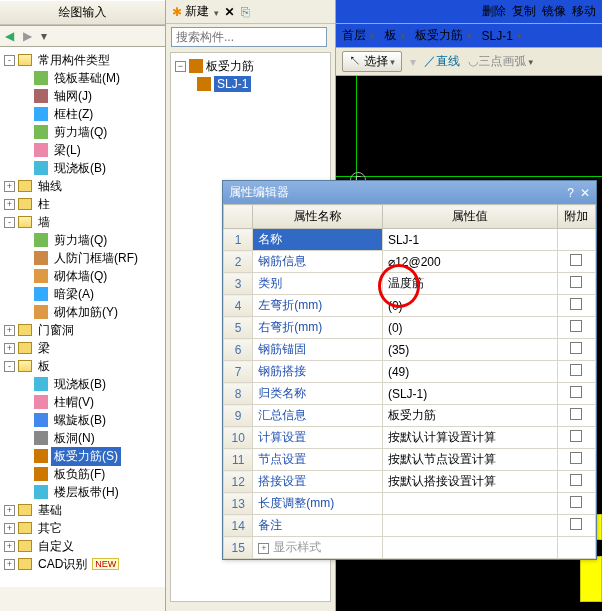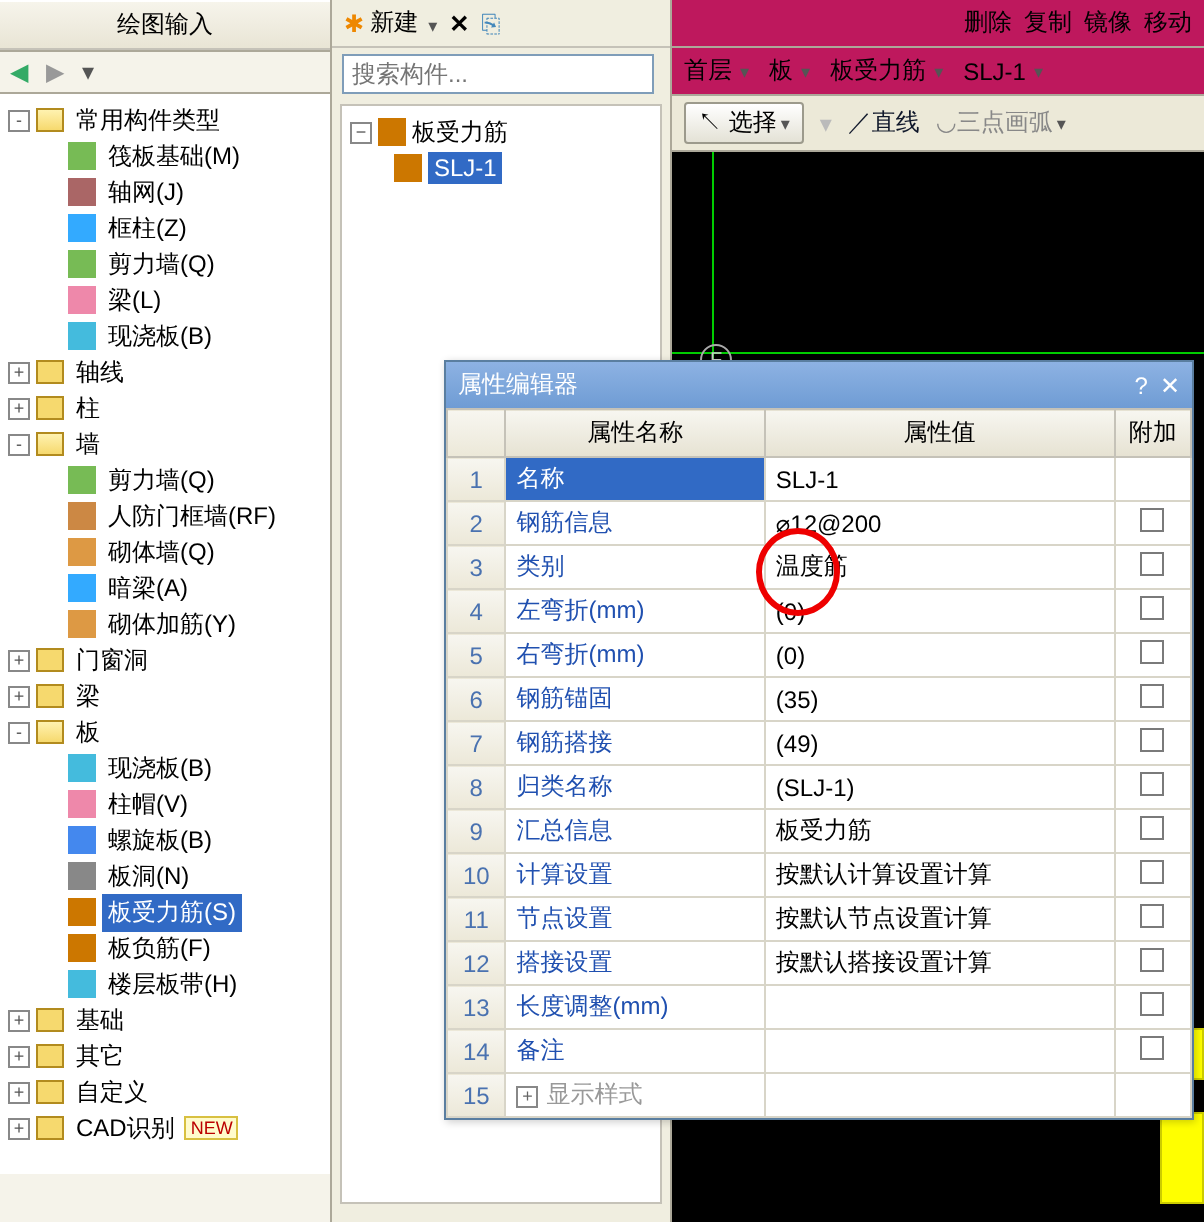--- a/index.html
+++ b/index.html
@@ -22,21 +22,21 @@
 .sel { background: #316ac5; color: #fff; }
 .new-badge { background: #fffbcc; color: #b00; font-size: 9px; padding: 0 2px; border: 1px solid #d8c040; margin-left: 2px; }
 
 .mid-panel { position: absolute; left: 166px; top: 0; width: 170px; height: 611px; background: #f0eee0; border-right: 1px solid #aca899; }
 .mid-tb { padding: 3px 6px; display: flex; align-items: center; gap: 6px; border-bottom: 1px solid #c5c2b8; }
 .mid-newbtn { display: inline-flex; align-items: center; gap: 3px; }
 .mid-search { border: 1px solid #7f9db9; padding: 2px 4px; margin: 3px 5px; width: 156px; color: #999; background: #fff; }
 .mid-tree { background: #fff; margin: 2px 4px; height: 550px; border: 1px solid #c5c2b8; padding: 4px; }
 
 .canvas { position: absolute; left: 336px; top: 0; width: 266px; height: 611px; background: #000; }
-.canvas-tb1 { background: #be185d; padding: 3px 6px; display: flex; gap: 10px; font-size: 12px; border-bottom: 1px solid #aca899; align-items: center; }
+.canvas-tb1 { background: #1d4ed8; padding: 3px 6px; display: flex; gap: 10px; font-size: 12px; border-bottom: 1px solid #aca899; align-items: center; }
 .canvas-tb1 span { display: inline-flex; align-items: center; gap: 2px; }
 .canvas-tb2 { background: #ece9d8; padding: 3px 6px; display: flex; gap: 8px; font-size: 12px; border-bottom: 1px solid #aca899; align-items: center; }
 .sel-btn { background: linear-gradient(#fff,#e4e2d6); border: 1px solid #9c9a8c; padding: 1px 6px; border-radius: 2px; }
 .cad-area { position: relative; height: 560px; }
 .green-line-h { position: absolute; background: #0c0; height: 1px; }
 .green-line-v { position: absolute; background: #0c0; width: 1px; }
 .f-marker { position: absolute; left: 14px; top: 96px; width: 16px; height: 16px; border: 1px solid #aaa; color: #ccc; display: flex; align-items: center; justify-content: center; border-radius: 50%; font-size: 10px; }
 
 .prop-dlg { position: absolute; left: 222px; top: 180px; width: 375px; background: #fff; border: 1px solid #5a7ea0; box-shadow: 1px 1px 4px rgba(0,0,0,.2); }
 .prop-title { background: linear-gradient(#8db2e3,#6f9cd4); color: #fff; padding: 3px 6px; display: flex; justify-content: space-between; align-items: center; font-size: 12px; }
@@ -296,21 +296,21 @@
         <span>SLJ-1</span>
         <span class="dd-arrow"></span>
       </span>
   </div>
   <div class="canvas-tb2">
     <span class="sel-btn">
       <span>↖</span>
       <span>选择</span><span class="dd-arrow"></span>
     </span>
     <span style="color:#bbb">▾</span>
-    <span style="color:#0f172a"><span>／</span><span>直线</span></span>
+    <span style="color:#0369a1"><span>／</span><span>直线</span></span>
     <span style="color:#888"><span>◡</span><span>三点画弧</span><span class="dd-arrow"></span></span>
   </div>
   <div class="cad-area">
     <div class="green-line-h" style="left:0;top:100px;width:270px"></div>
     <div class="green-line-v" style="left:20px;top:0;height:110px"></div>
     <div class="f-marker">F</div>
     <div class="yel-blk" style="right:0;top:438px;width:18px;height:26px"></div>
     <div class="yel-blk" style="right:0;top:480px;width:22px;height:46px"></div>
   </div>
 </div>

